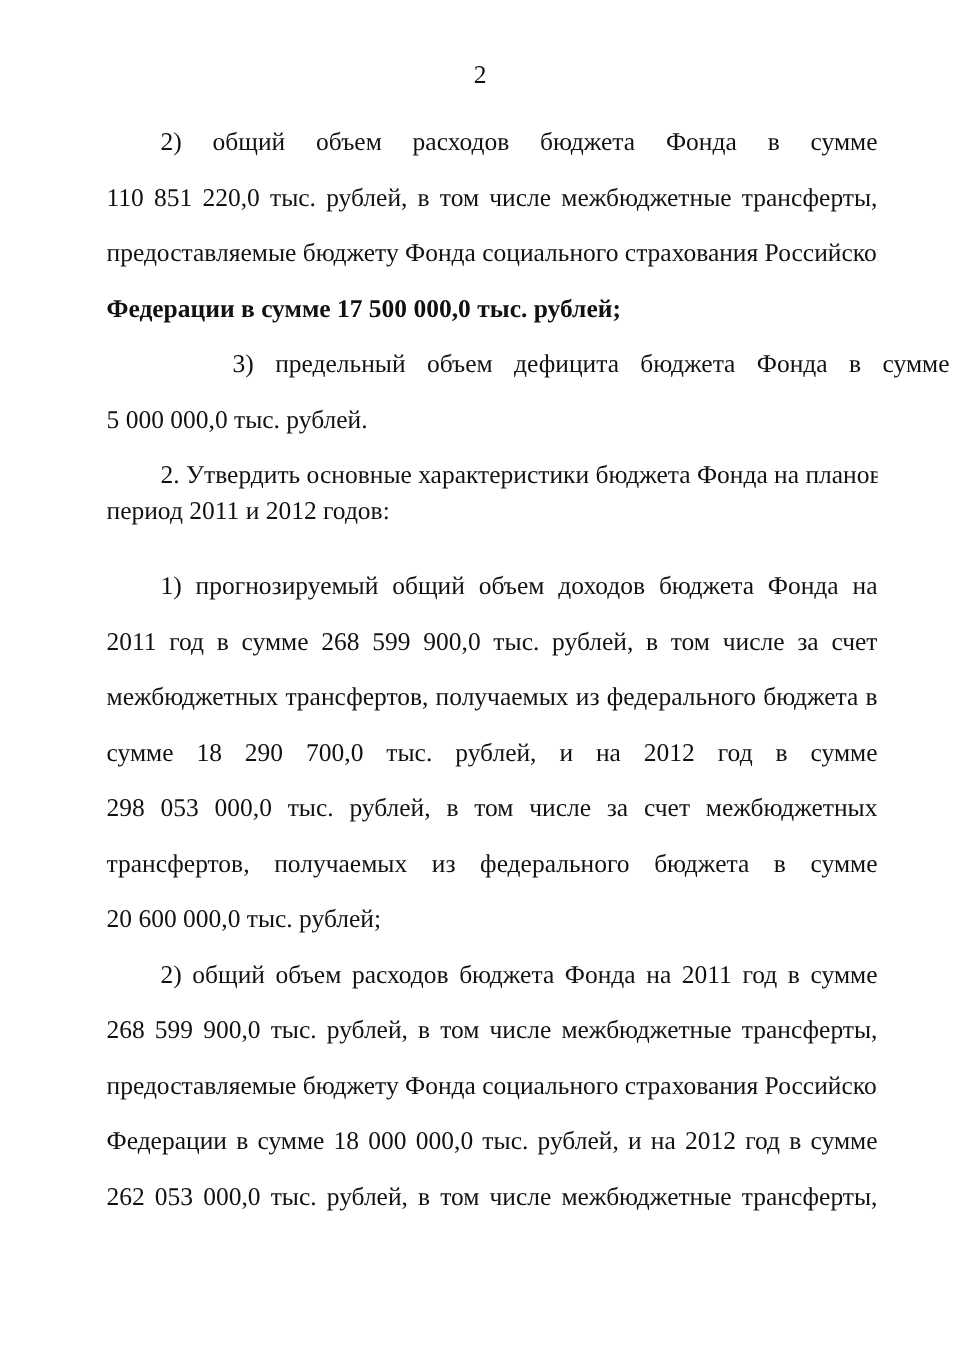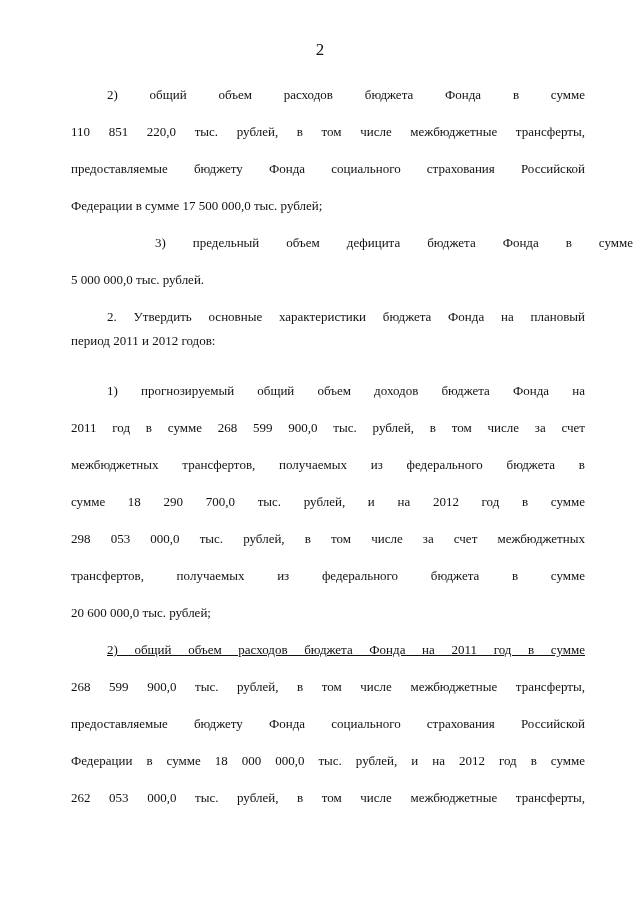--- a/index.html
+++ b/index.html
@@ -7,46 +7,46 @@
       width: 640px; height: 900px; position: relative; overflow: hidden;
       font-family: "Liberation Serif", "DejaVu Serif", serif;
       color: #111111;
     }
     .page-number {
       position: absolute; left: 0; width: 640px; top: 40px;
       text-align: center; font-size: 17px; line-height: 20px;
     }
     .line {
       position: absolute; left: 71px; width: 514px;
-      font-size: 13px; line-height: 20px; height: 20px;
+      font-size: 17px; line-height: 20px; height: 20px;
       white-space: nowrap; overflow: hidden;
       text-align: justify; text-align-last: justify;
     }
     .line.indent { left: 107px; width: 478px; }
     .line.last { text-align-last: left; }
   </style>
 </head>
 <body>
 
 <div class="page-number">2</div>
 
 <div id="doc-body">
     <div class="line indent" style="top: 85px;">2) общий объем расходов бюджета Фонда в сумме</div>
     <div class="line" style="top: 122px;">110 851 220,0 тыс. рублей, в том числе межбюджетные трансферты,</div>
     <div class="line" style="top: 159px;">предоставляемые бюджету Фонда социального страхования Российской</div>
-    <div class="line last" style="top: 196px;">Федерации в сумме 17 500 000,0 тыс. рублей;</div>
+    <div class="line last" style="top: 196px; font-weight: bold;">Федерации в сумме 17 500 000,0 тыс. рублей;</div>
     <div class="line indent" style="top: 233px; margin-left: 48px;">3) предельный объем дефицита бюджета Фонда в сумме</div>
     <div class="line last" style="top: 270px;">5 000 000,0 тыс. рублей.</div>
     <div class="line indent" style="top: 307px;">2. Утвердить основные характеристики бюджета Фонда на плановый</div>
     <div class="line last" style="top: 331px;">период 2011 и 2012 годов:</div>
     <div class="line indent" style="top: 381px;">1) прогнозируемый общий объем доходов бюджета Фонда на</div>
     <div class="line" style="top: 418px;">2011 год в сумме 268 599 900,0 тыс. рублей, в том числе за счет</div>
     <div class="line" style="top: 455px;">межбюджетных трансфертов, получаемых из федерального бюджета в</div>
     <div class="line" style="top: 492px;">сумме 18 290 700,0 тыс. рублей, и на 2012 год в сумме</div>
     <div class="line" style="top: 529px;">298 053 000,0 тыс. рублей, в том числе за счет межбюджетных</div>
     <div class="line" style="top: 566px;">трансфертов, получаемых из федерального бюджета в сумме</div>
     <div class="line last" style="top: 603px;">20 600 000,0 тыс. рублей;</div>
-    <div class="line indent" style="top: 640px; text-decoration: underline;">2) общий объем расходов бюджета Фонда на 2011 год в сумме</div>
+    <div class="line indent" style="top: 640px;">2) общий объем расходов бюджета Фонда на 2011 год в сумме</div>
     <div class="line" style="top: 677px; font-family: Liberation Serif, serif;">268 599 900,0 тыс. рублей, в том числе межбюджетные трансферты,</div>
     <div class="line" style="top: 714px;">предоставляемые бюджету Фонда социального страхования Российской</div>
     <div class="line" style="top: 751px;">Федерации в сумме 18 000 000,0 тыс. рублей, и на 2012 год в сумме</div>
     <div class="line" style="top: 788px;">262 053 000,0 тыс. рублей, в том числе межбюджетные трансферты,</div>
   </div>
 
 </body></html>

